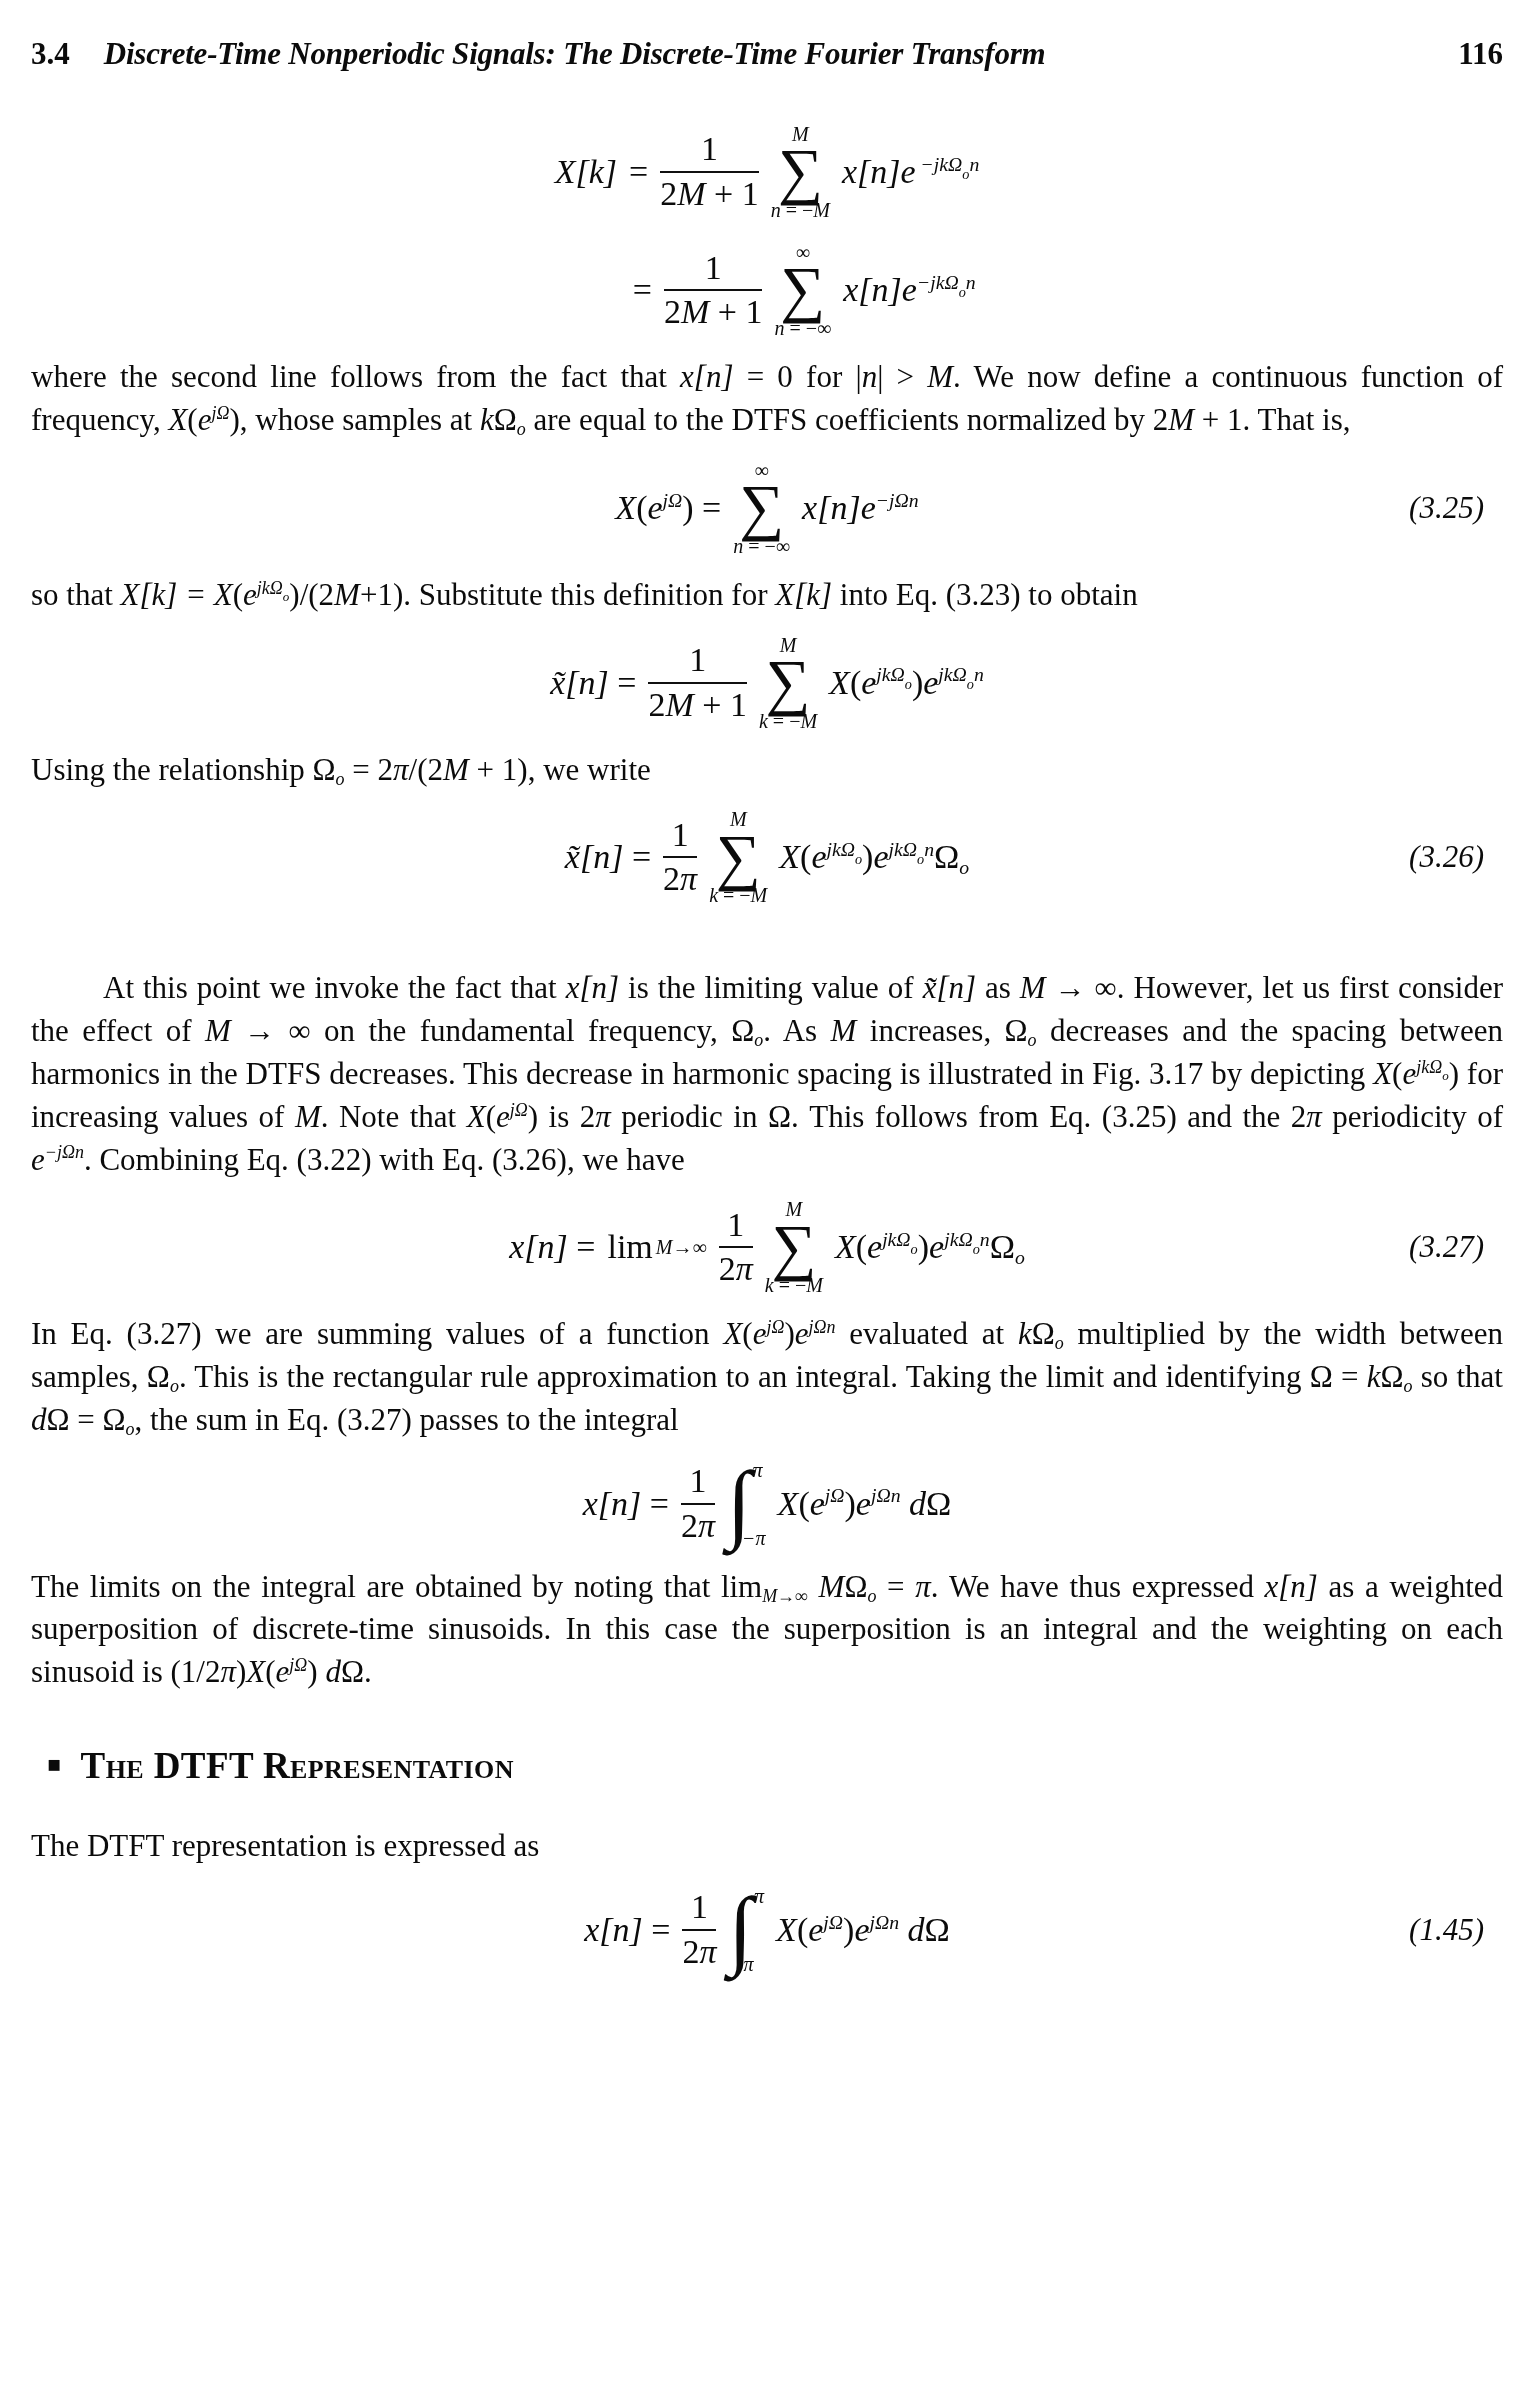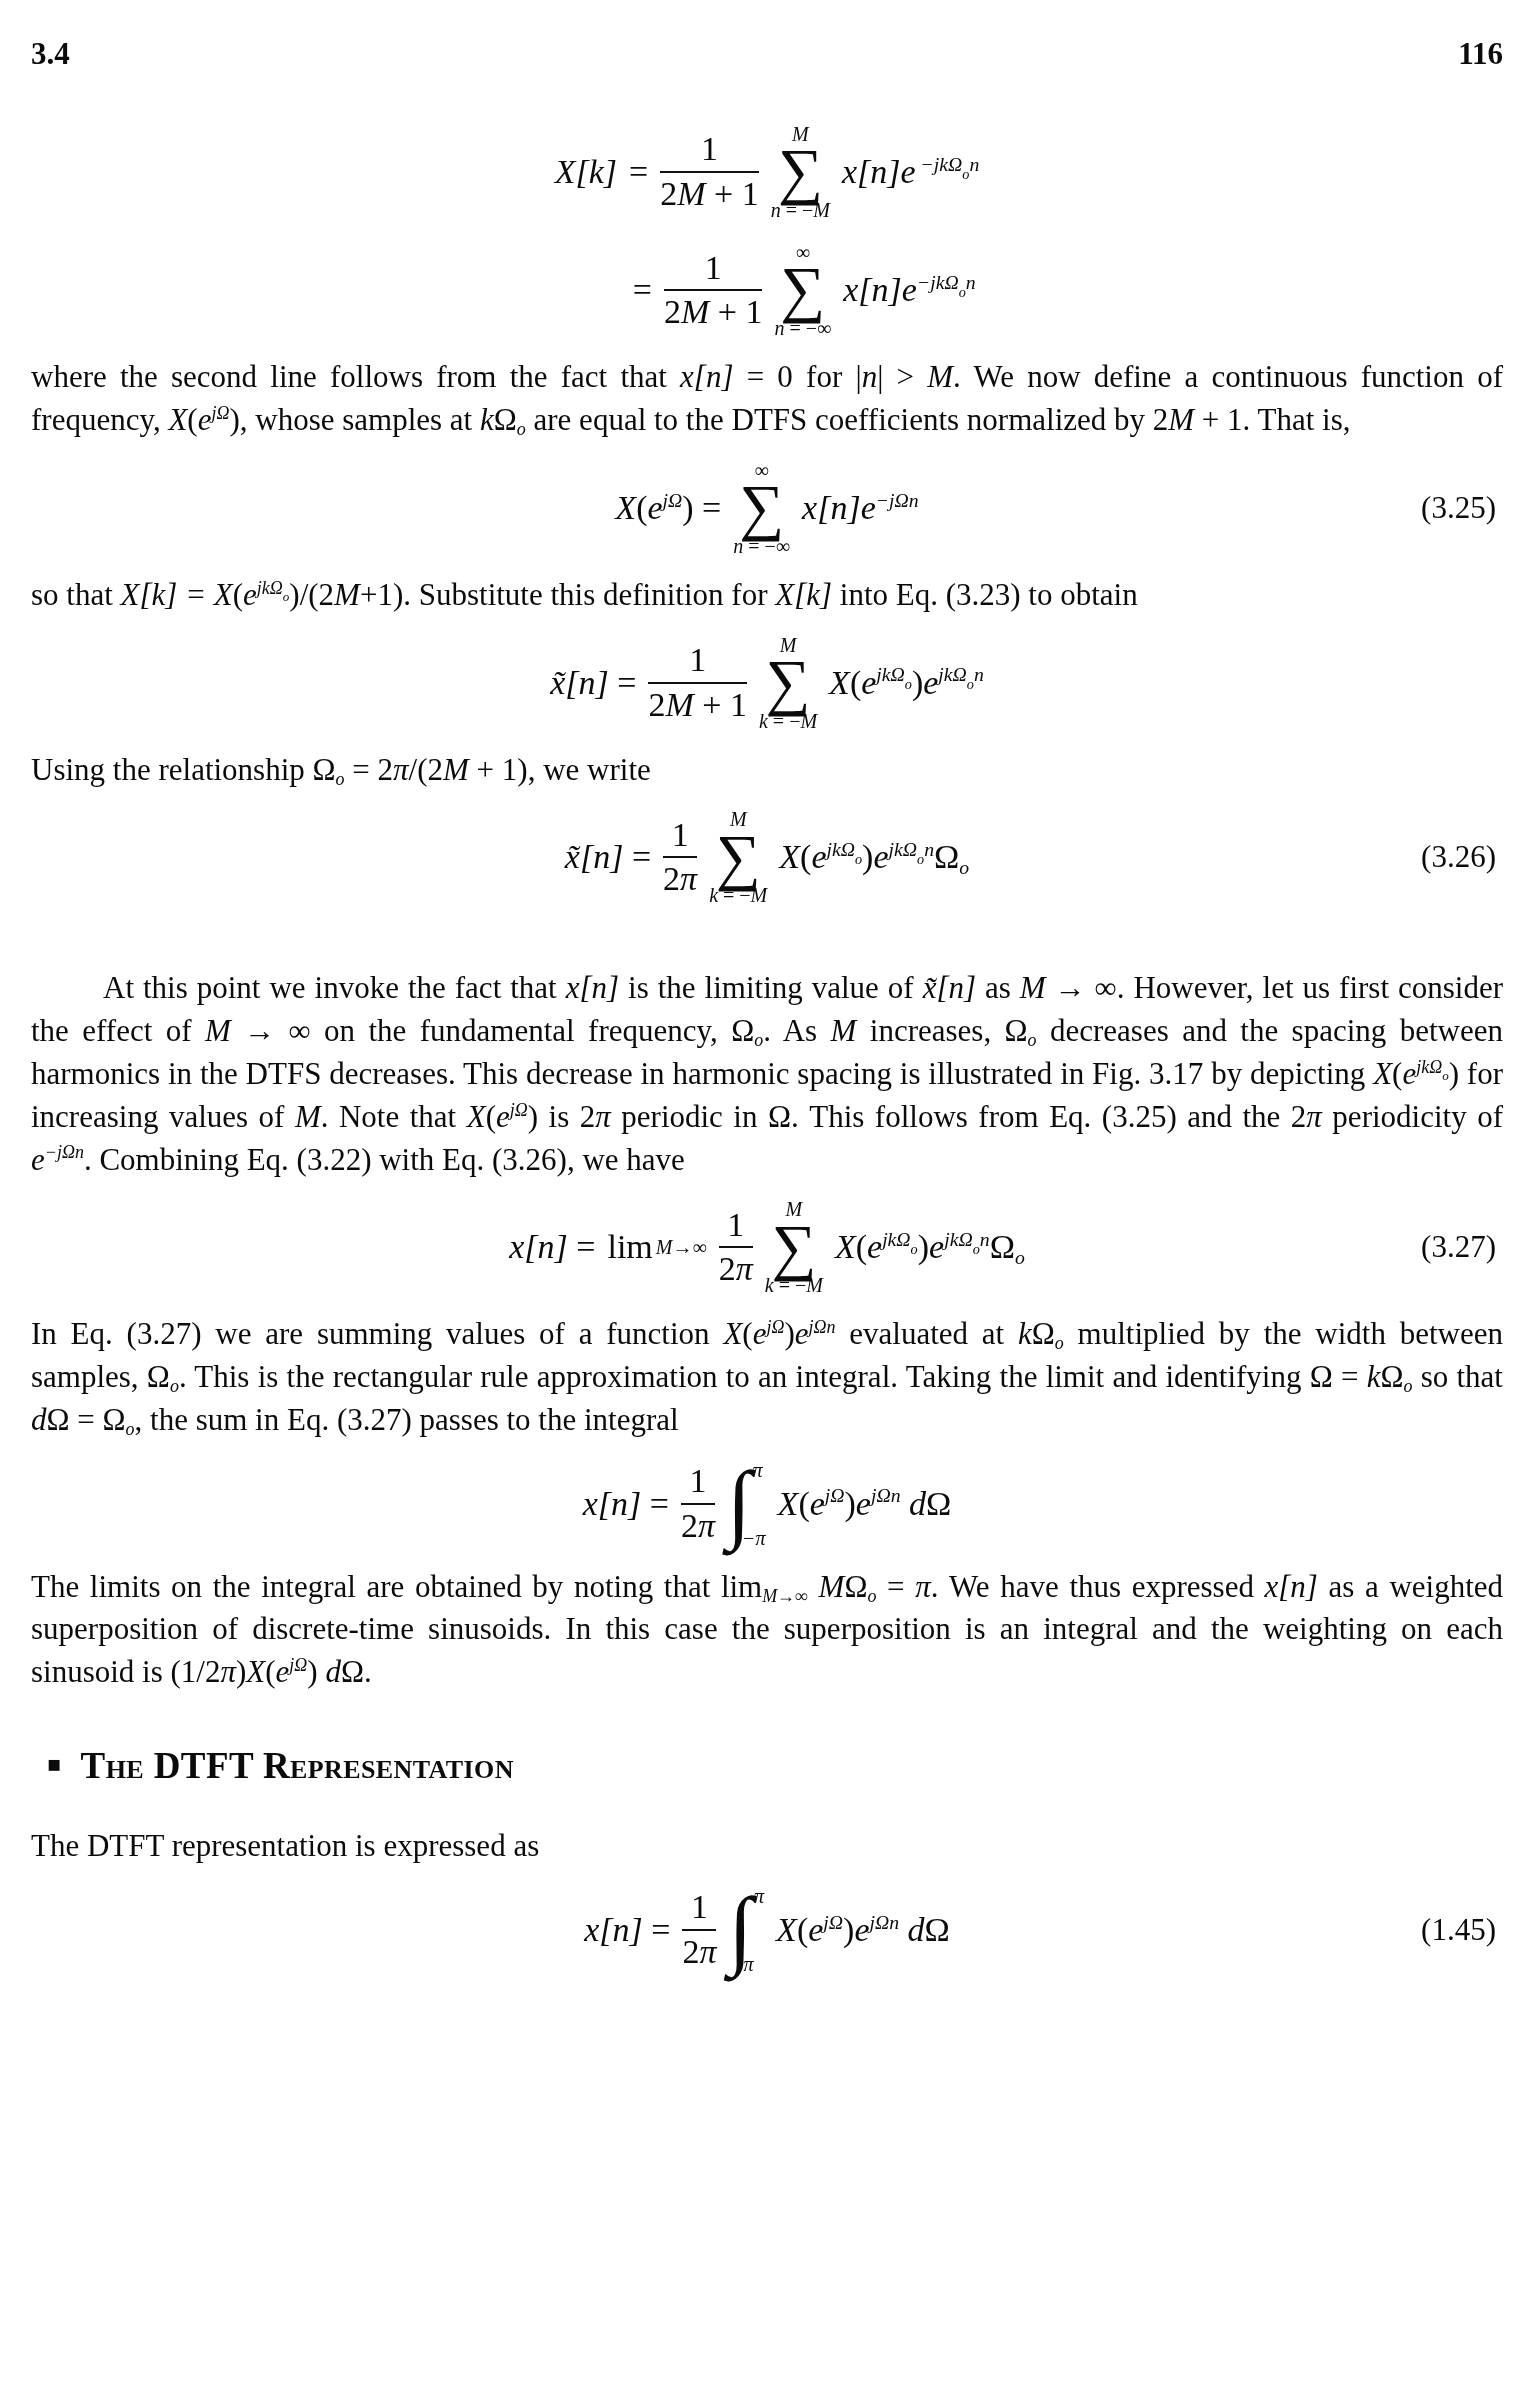--- a/index.html
+++ b/index.html
@@ -34,36 +34,37 @@
   .frac{display:inline-flex;flex-direction:column;align-items:center;line-height:1.08;}
   .frac .fbar{height:0;border-top:2.2px solid #101010;align-self:stretch;margin:3px 0;}
   .sumop{display:inline-flex;flex-direction:column;align-items:center;line-height:1;gap:2.2px;}
   .slim{font-size:20px;line-height:1;}
   .sigma{font-size:63px;line-height:0.82;}
   .limop{display:inline-flex;flex-direction:row;align-items:center;gap:3px;}
   .intwrap{display:inline-flex;align-items:center;}
   .intsym{font-size:88px;line-height:0.78;}
   .intlims{display:inline-flex;flex-direction:column;justify-content:space-between;height:88px;font-size:20px;margin-left:1.5px;}
   .intlims .ibot{margin-left:-10.5px;}
-  .eqnum{position:absolute;right:7px;top:50%;transform:translateY(-50%);font-size:31px;}
+  .eqnum{position:absolute;right:19px;top:50%;transform:translateY(-50%);font-size:31px;font-style:italic;}
   .ghost{visibility:hidden;}
   .gap-lg{margin-top:62px;}
   
   .secthead{display:flex;align-items:center;gap:19.5px;margin:46px 0 34px 16.5px;}
   .secthead .sq{font-size:22.5px;line-height:1;}
   .secthead .txt{font-weight:bold;font-variant:small-caps;font-size:37px;letter-spacing:0.4px;}
   .mb-par{margin-bottom:10.5px;}
 </style>
 </head>
 <body>
 
 <div class="page">
 
   <div class="rhead">
     <span class="sec">3.4</span>
+    <span class="ttl">Discrete-Time Nonperiodic Signals: The Discrete-Time Fourier Transform</span>
     <span class="pno">116</span>
   </div>
 
 
   <div class="eqwrap">
     <div class="eqstack">
       <div class="eqline">
         <span><span class="r-i">X[k]</span></span>
         <span>=</span>
         <span class="frac">

